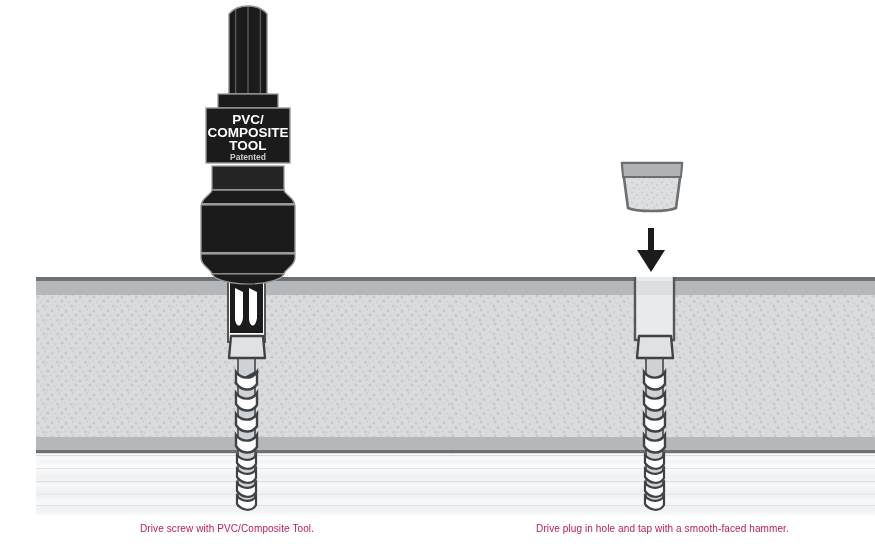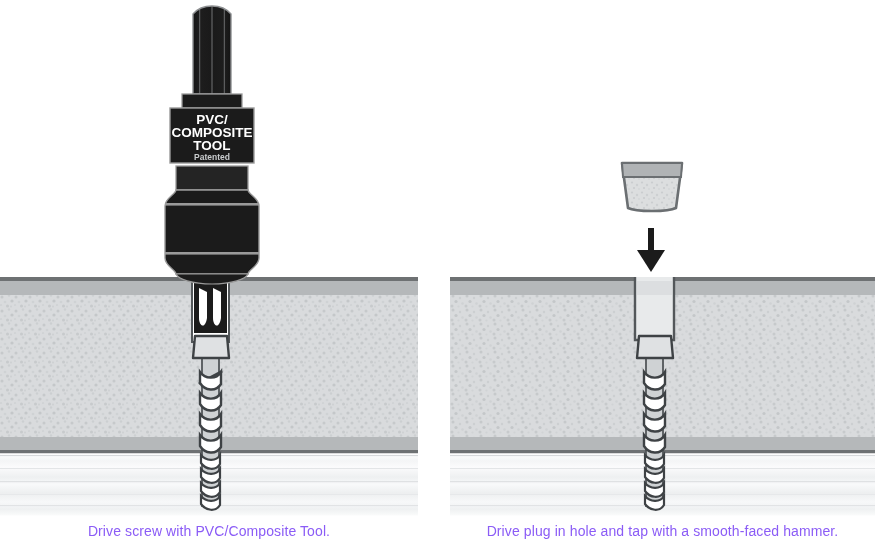--- a/index.html
+++ b/index.html
@@ -1,23 +1,23 @@
 <!DOCTYPE html>
 <html><head>
 <meta charset="utf-8">
 <style>
   html,body{margin:0;padding:0;background:#ffffff;}
   body{width:875px;height:557px;overflow:hidden;
        font-family:"Liberation Sans","DejaVu Sans",sans-serif;}
   #stage{position:relative;width:875px;height:557px;background:#fff;}
   .panel{position:absolute;top:0;height:557px;}
-  #panel-left{left:0;width:418px;}
+  #panel-left{left:0;width:418px;padding-left:36px;}
   #panel-right{left:450px;width:425px;}
   .caption{position:absolute;left:0;width:100%;top:523px;text-align:center;
-           font-size:14px;color:#8b5cf6;letter-spacing:.1px;}
+           font-size:10px;color:#be185d;letter-spacing:.1px;}
   svg{display:block;}
 </style>
 </head>
 <body>
 
 <div id="stage">
 
   <div class="panel" id="panel-left">
     <svg width="418" height="557" viewBox="0 0 418 557">
       <defs>

